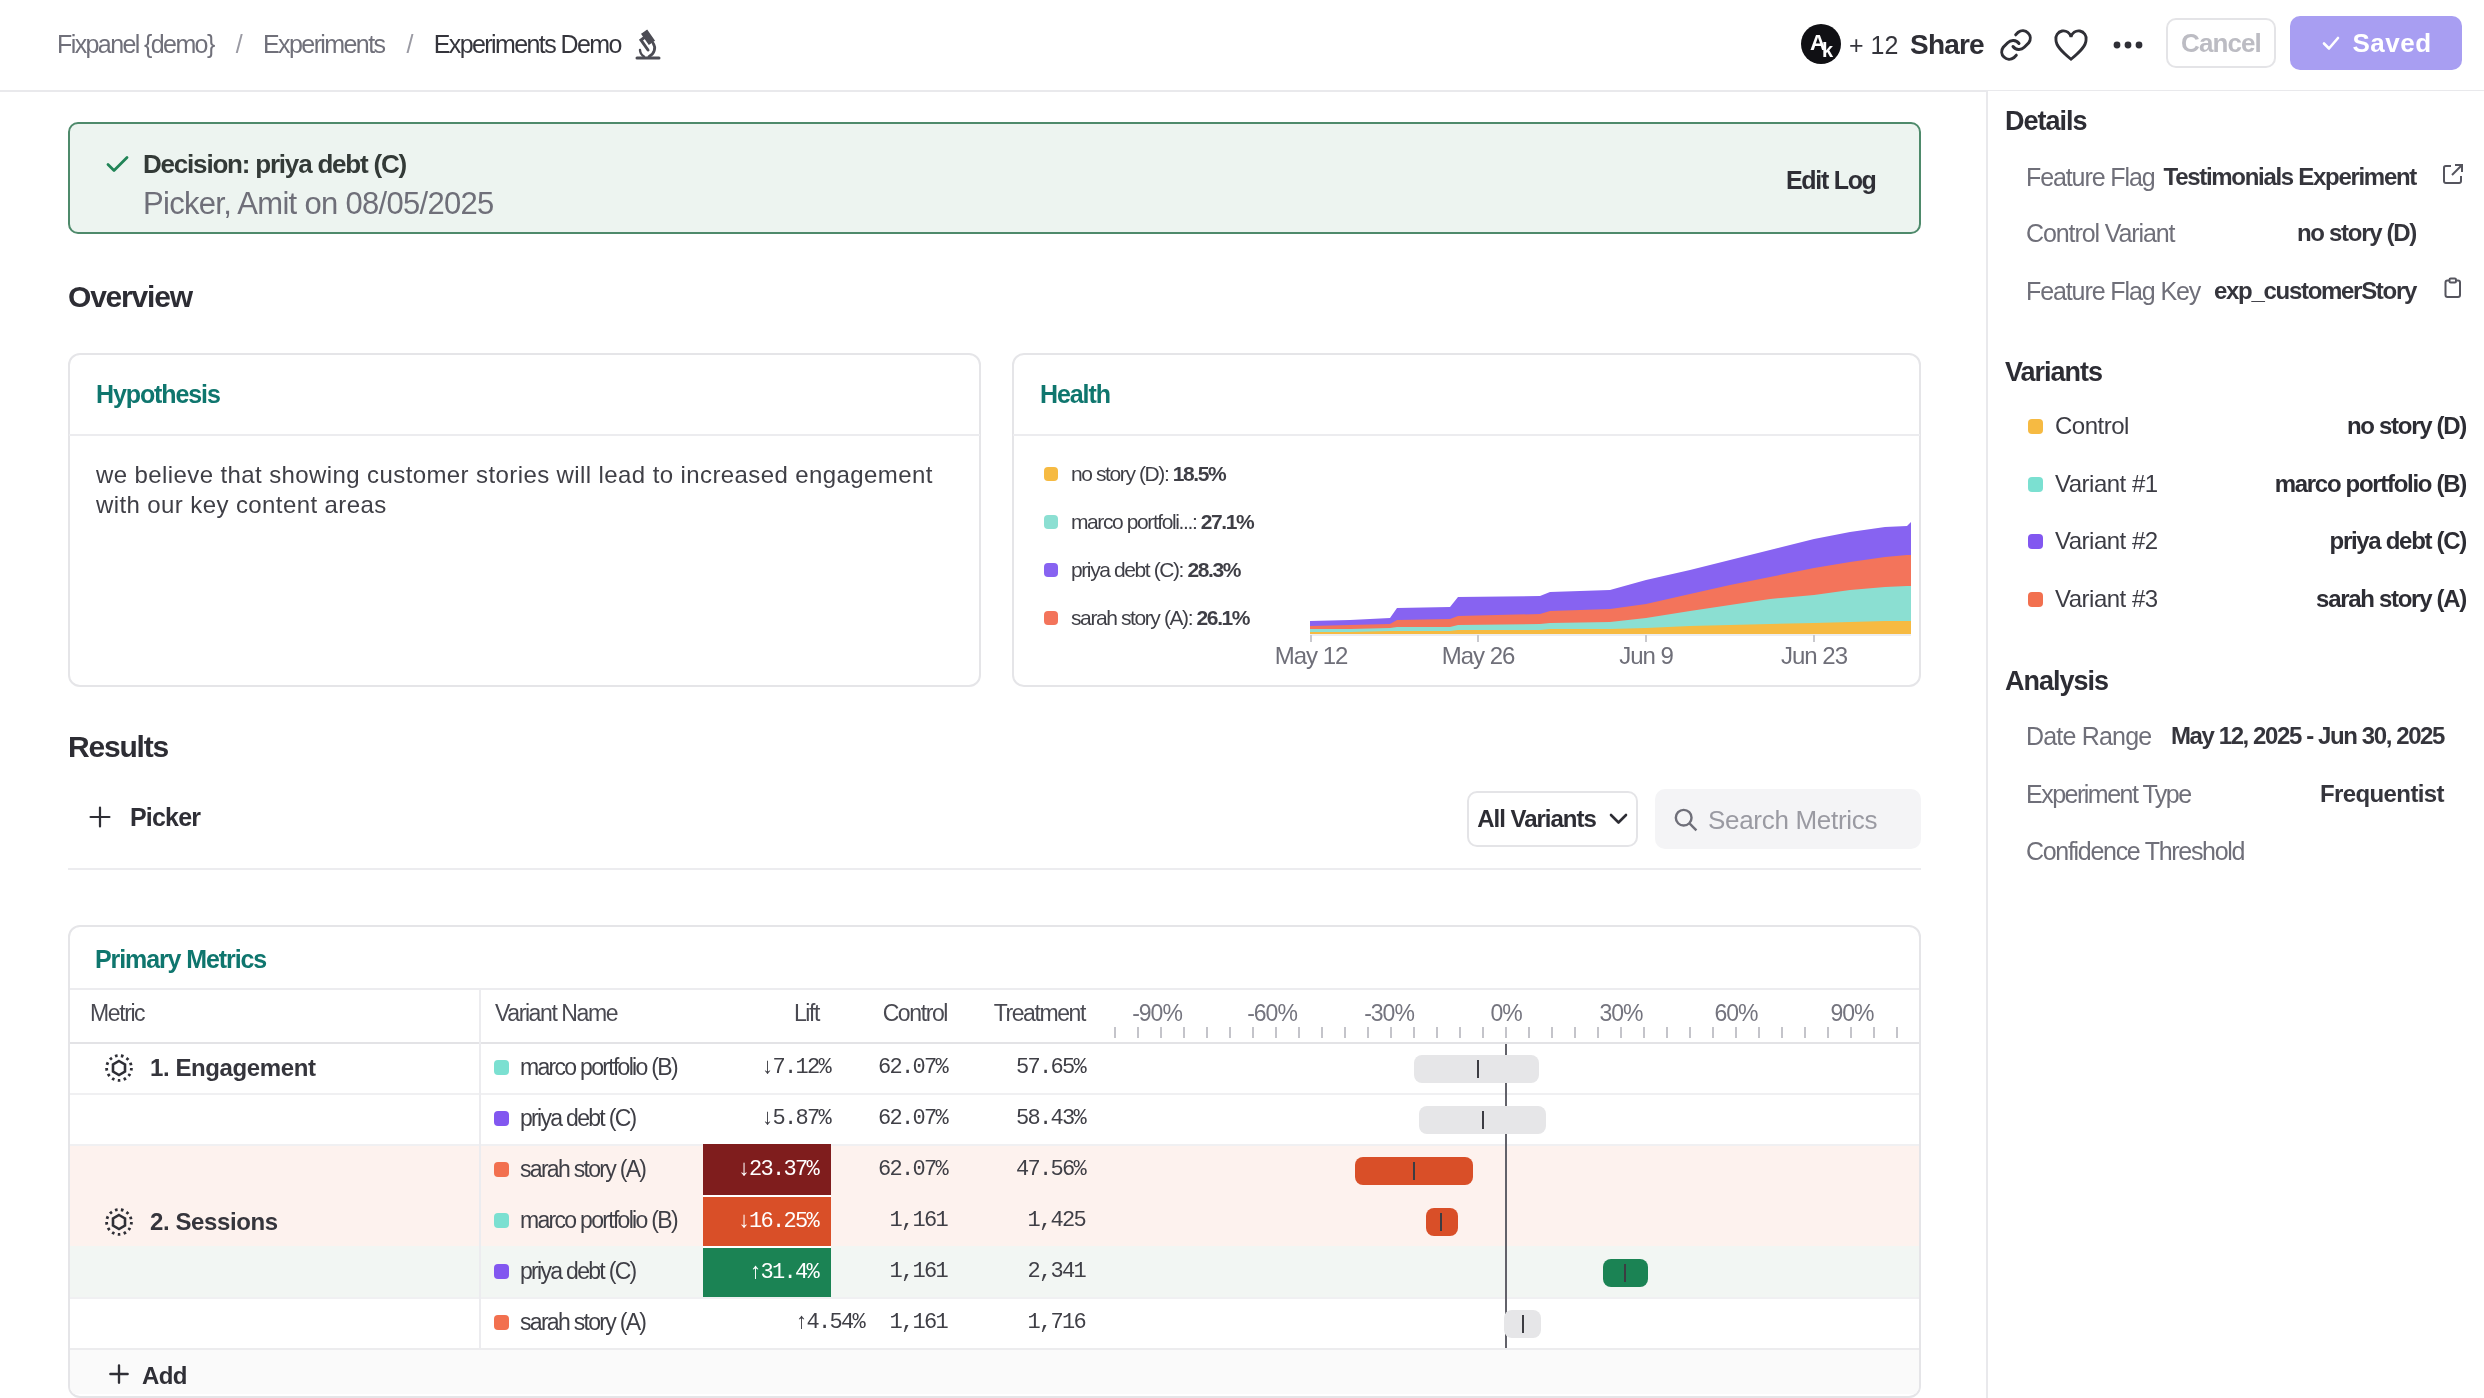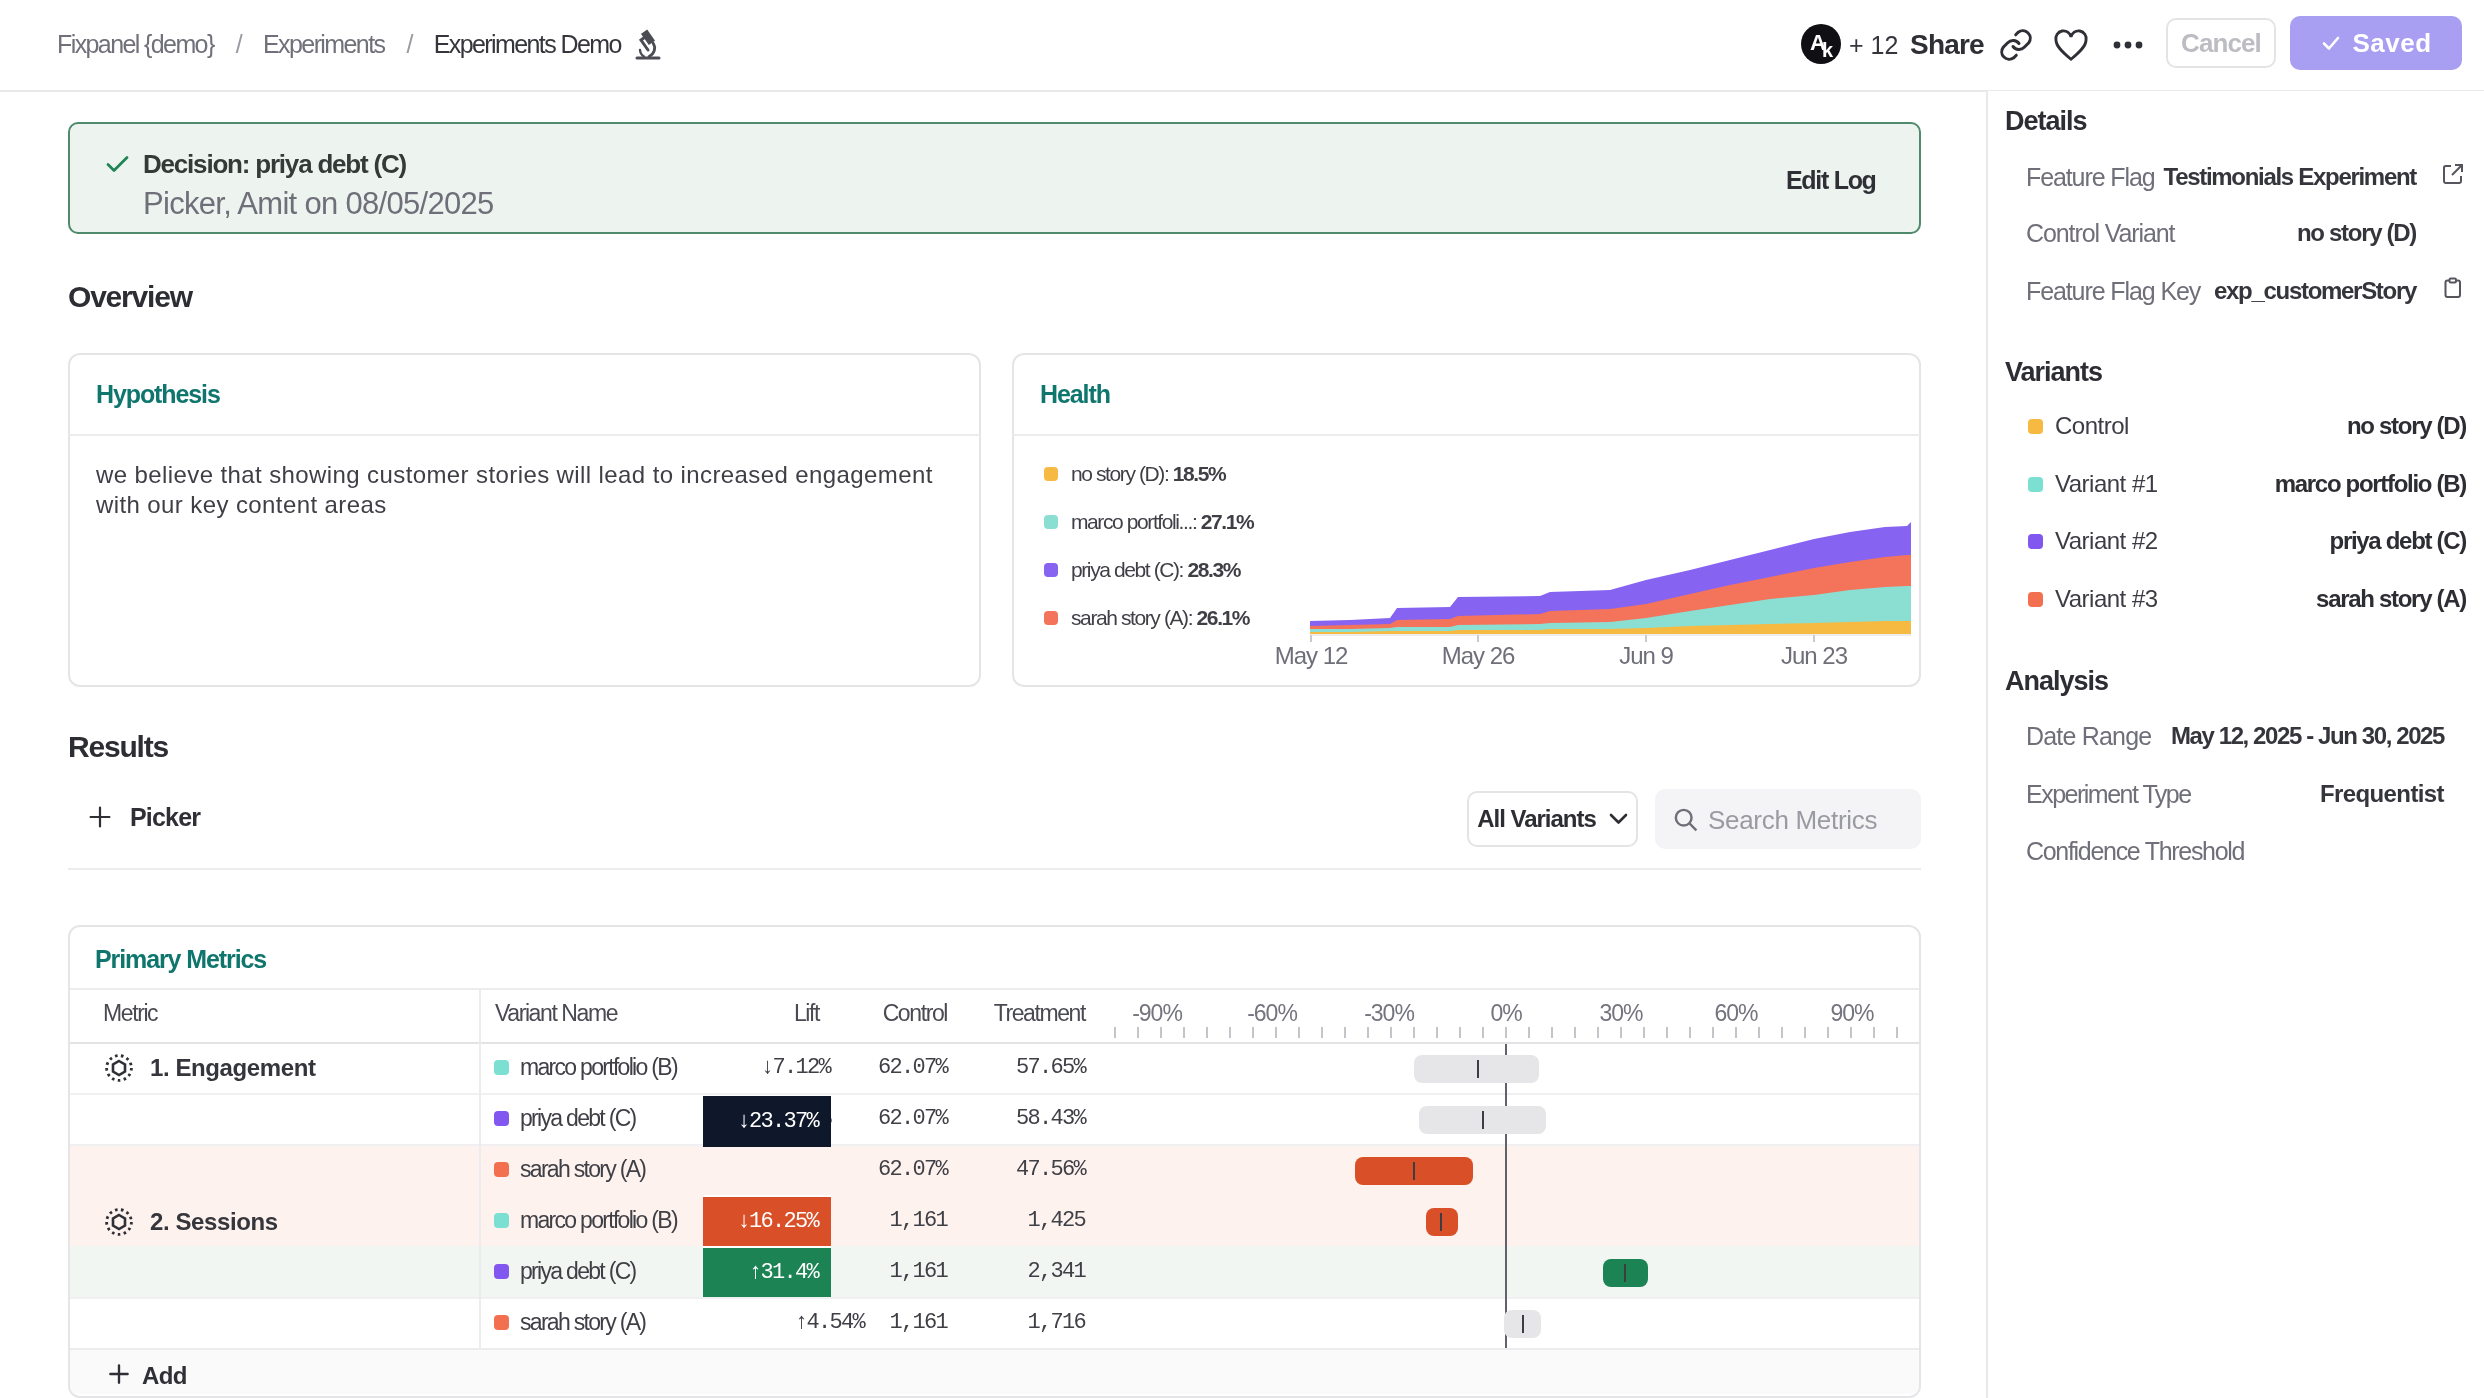--- a/index.html
+++ b/index.html
@@ -174,21 +174,21 @@
   <div class="abs" style="left:0px; top:115px; width:1849px; height:2px; background:#e3e3e6;"></div>
   <div class="abs" style="left:0px; top:166px; width:1849px; height:2px; background:#f0f0f2;"></div>
   <div class="abs" style="left:0px; top:217px; width:1849px; height:2px; background:#f0f0f2;"></div>
   <div class="abs" style="left:0px; top:370px; width:1849px; height:2px; background:#f0f0f2;"></div>
   <div class="abs" style="left:0px; top:421px; width:1849px; height:2px; background:#ececee;"></div>
 
   <div class="abs" style="left:409px; top:61px; width:2px; height:360px; background:#ececef;"></div>
 </div>
 <div class="cardtitle" style="left:95px; top:945px;">Primary Metrics</div>
 
-<div class="colh" style="left:103px; top:1000px;">Metric</div>
+<div class="colh" style="left:90px; top:1000px;">Metric</div>
 <div class="colh" style="left:495px; top:1000px;">Variant Name</div>
 <div class="colh" style="left:719px; top:1000px; width:100px; text-align:right;">Lift</div>
 <div class="colh" style="left:827px; top:1000px; width:120px; text-align:right;">Control</div>
 <div class="colh" style="left:945px; top:1000px; width:140px; text-align:right;">Treatment</div>
 <div class="axlab" style="left:1157px; top:1000px;">-90%</div>
 <div class="axlab" style="left:1272px; top:1000px;">-60%</div>
 <div class="axlab" style="left:1389px; top:1000px;">-30%</div>
 <div class="axlab" style="left:1506px; top:1000px;">0%</div>
 <div class="axlab" style="left:1621px; top:1000px;">30%</div>
 <div class="axlab" style="left:1736px; top:1000px;">60%</div>
@@ -250,21 +250,21 @@
 
 <div class="vname" style="left:494px; top:1042px;"><span class="vsq" style="background:#7be0d1;"></span>marco portfolio (B)</div>
 <div class="vname" style="left:494px; top:1093px;"><span class="vsq" style="background:#8257f0;"></span>priya debt (C)</div>
 <div class="vname" style="left:494px; top:1144px;"><span class="vsq" style="background:#f2704f;"></span>sarah story (A)</div>
 <div class="vname" style="left:494px; top:1195px;"><span class="vsq" style="background:#7be0d1;"></span>marco portfolio (B)</div>
 <div class="vname" style="left:494px; top:1246px;"><span class="vsq" style="background:#8257f0;"></span>priya debt (C)</div>
 <div class="vname" style="left:494px; top:1297px;"><span class="vsq" style="background:#f2704f;"></span>sarah story (A)</div>
 
 <div class="num" style="left:630px; top:1042px; width:200px;">↓7.12%</div>
 <div class="num" style="left:630px; top:1093px; width:200px;">↓5.87%</div>
-<div class="chip" style="top:1096px; background:#0f172a;">↓23.37%</div>
+<div class="chip" style="top:1144px; background:#7f1d1d;">↓23.37%</div>
 <div class="chip" style="top:1195px; background:#d94f28; border-top:2px solid #fff;">↓16.25%</div>
 <div class="chip" style="top:1246px; background:#1b8354; border-top:2px solid #fff;padding-left:12px;">↑31.4%</div>
 <div class="num" style="left:664px; top:1297px; width:200px;">↑4.54%</div>
 
 <div class="num" style="left:747px; top:1042px; width:200px;">62.07%</div>
 <div class="num" style="left:747px; top:1093px; width:200px;">62.07%</div>
 <div class="num" style="left:747px; top:1144px; width:200px;">62.07%</div>
 <div class="num" style="left:747px; top:1195px; width:200px;">1,161</div>
 <div class="num" style="left:747px; top:1246px; width:200px;">1,161</div>
 <div class="num" style="left:747px; top:1297px; width:200px;">1,161</div>

